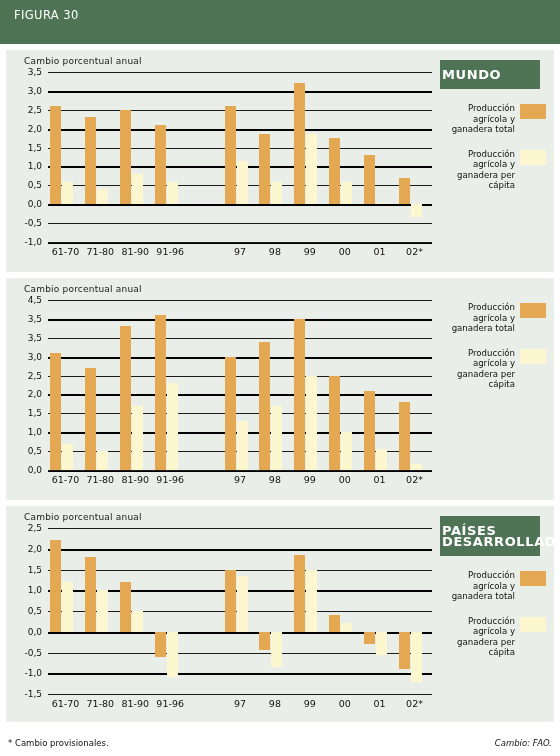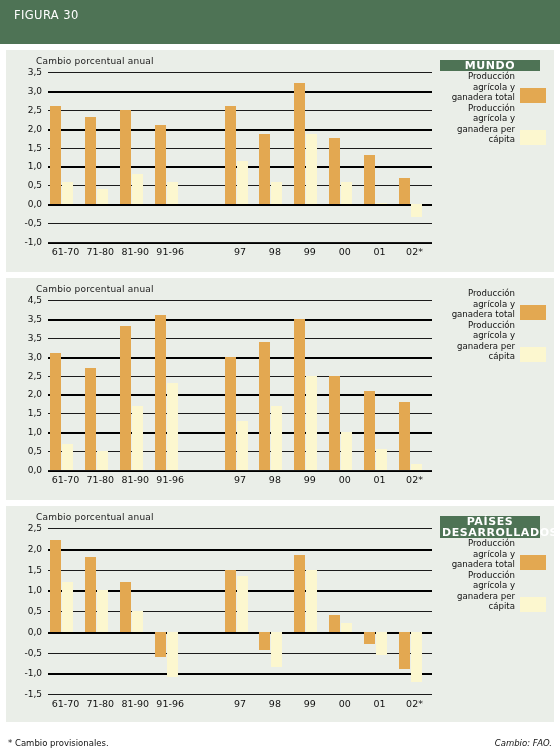--- a/index.html
+++ b/index.html
@@ -24,21 +24,21 @@
     background:#eaeee8;
     margin:6px 6px 0 6px;
     position:relative;
     height:222px;
     box-sizing:border-box;
   }
   .panel.p3{height:216px;}
 
   .axis-title{
     position:absolute;left:18px;top:6px;
-    font-size:9px;color:#1a1a1a;letter-spacing:.2px;margin-left:12px;
+    font-size:9px;color:#1a1a1a;letter-spacing:.2px;
   }
 
   
   .plot{
     position:absolute;
     left:42px;right:122px;top:22px;
     height:170px;
   }
   .panel.p3 .plot{height:166px;}
 
@@ -79,28 +79,29 @@
     transform:translateY(-50%);
     white-space:nowrap;
   }
 
   
   .legend{
     position:absolute;right:8px;top:10px;width:112px;
   }
   .legend-badge{
     background:#4e7355;color:#fff;
-    font-size:11px;font-weight:700;letter-spacing:.6px;
-    text-align:center;padding:0 2px;
+    font-size:13px;font-weight:700;letter-spacing:.6px;
+    padding:9px 2px;
     line-height:11px;
     width:100px;margin-left:6px;
     box-sizing:border-box;
   }
   .legend-row{
-    display:flex;align-items:flex-end;
+    display:flex;align-items:flex-start;
+    margin-top:14px;
   }
   .legend-row .txt{
     flex:1;text-align:right;
     font-size:8.6px;line-height:10.5px;color:#111;
     padding-right:5px;
   }
   .legend-row .sw{
     width:26px;height:15px;flex:0 0 26px;margin-top:1px;
   }
   .sw.total{background:#e3a851;}

